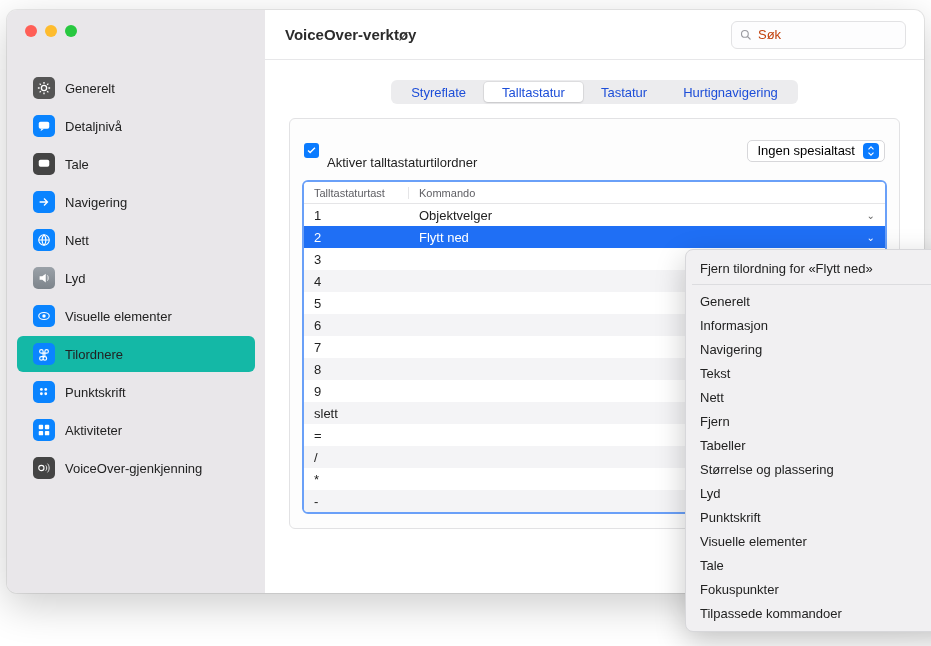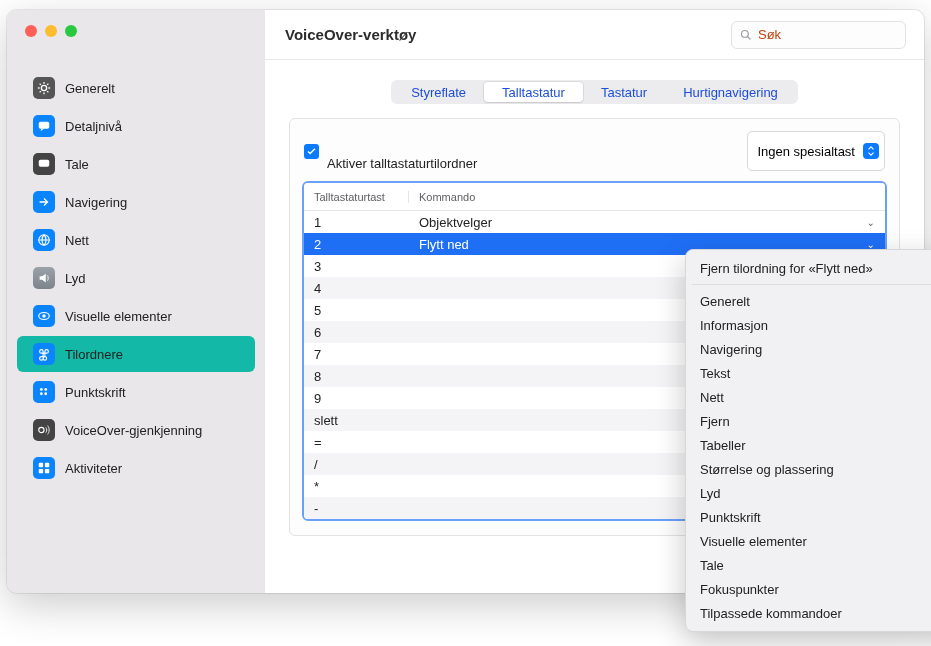--- a/index.html
+++ b/index.html
@@ -165,21 +165,21 @@
     }
     .chk svg{width:11px;height:11px;fill:#fff;}
     .chklabel { font-size: 13px; color: #222; margin-top: 24px; }
     .modsel {
       margin-left: auto;
       display: flex;
       align-items: center;
       background: #fff;
       border: 1px solid #d7d7da;
       border-radius: 5px;
-      height: 40px;
+      height: 22px;
       font-size: 13px;
       padding: 0 5px 0 9px;
       cursor: pointer;
     }
     .modsel-arrows {
       width: 16px; height: 16px;
       background: #0a7bff;
       border-radius: 4px;
       margin-left: 8px;
       display:flex;align-items:center;justify-content:center;
@@ -191,21 +191,21 @@
       border: 2px solid #6aa0f8;
       border-radius: 6px;
       overflow: hidden;
       background: #fff;
       position: relative;
     }
     .tblhead {
       display: flex;
       background: #fff;
       border-bottom: 1px solid #e5e5e7;
-      height: 28px;
+      height: 22px;
       align-items: center;
       font-size: 11px;
       color: #5e5e63;
     }
     .col-key { width: 105px; padding-left: 10px; border-right: 1px solid #e5e5e7;}
     .col-cmd { flex: 1; padding-left: 10px; }
     .tblbody { }
     .row {
       display: flex;
       height: 22px;
@@ -344,38 +344,38 @@
         <svg viewBox="0 0 16 16">
             <circle cx="5" cy="5" r="1.6"></circle>
             <circle cx="5" cy="10" r="1.6"></circle>
             <circle cx="10" cy="5" r="1.6"></circle>
             <circle cx="10" cy="10" r="1.6"></circle>
           </svg>
       </div>
       <span>Punktskrift</span>
     </div>
     <div class="side-item">
-      <div class="side-icon i-dark">
-        <svg viewBox="0 0 16 16">
-            <circle cx="5" cy="8" r="3" fill="none" stroke="#fff" stroke-width="1.3"></circle>
-            <path d="M10 5c1.5 1.5 1.5 4.5 0 6M12 3c2.5 2.5 2.5 7.5 0 10" stroke="#fff" fill="none"></path>
-          </svg>
-      </div>
-      <span>VoiceOver-gjenkjenning</span>
-    </div>
-    <div class="side-item">
       <div class="side-icon i-blue">
         <svg viewBox="0 0 16 16">
             <rect x="2" y="2" width="5" height="5" rx="1"></rect>
             <rect x="9" y="2" width="5" height="5" rx="1"></rect>
             <rect x="2" y="9" width="5" height="5" rx="1"></rect>
             <rect x="9" y="9" width="5" height="5" rx="1"></rect>
           </svg>
       </div>
       <span>Aktiviteter</span>
+    </div>
+    <div class="side-item">
+      <div class="side-icon i-dark">
+        <svg viewBox="0 0 16 16">
+            <circle cx="5" cy="8" r="3" fill="none" stroke="#fff" stroke-width="1.3"></circle>
+            <path d="M10 5c1.5 1.5 1.5 4.5 0 6M12 3c2.5 2.5 2.5 7.5 0 10" stroke="#fff" fill="none"></path>
+          </svg>
+      </div>
+      <span>VoiceOver-gjenkjenning</span>
     </div>
   </div>
 
   <div class="main">
     <div class="titlebar">
       <div class="app-title">VoiceOver-verktøy</div>
       <div class="search">
         <svg viewBox="0 0 16 16">
             <circle cx="6.5" cy="6.5" r="4.5" fill="none" stroke="#9a9aa0" stroke-width="1.5"></circle>
             <path d="M10 10l4 4" stroke="#9a9aa0" stroke-width="1.5"></path>

